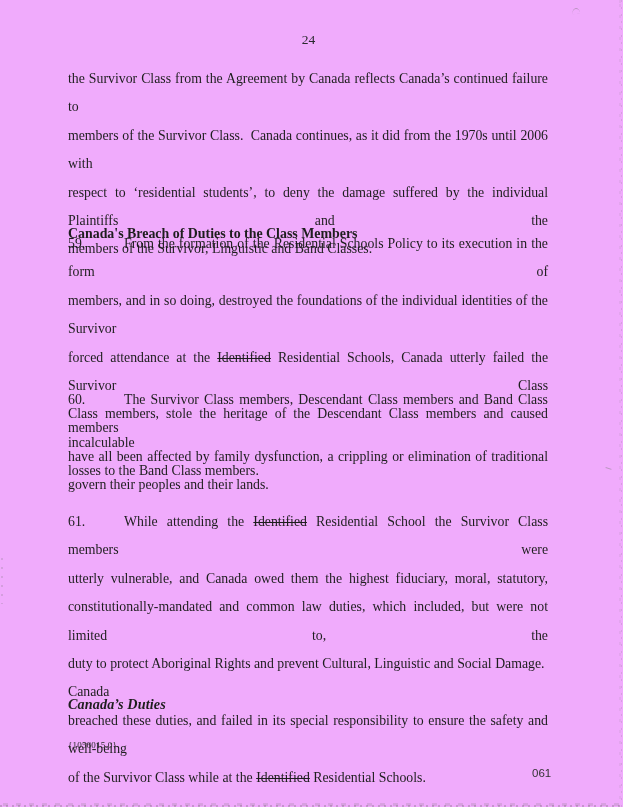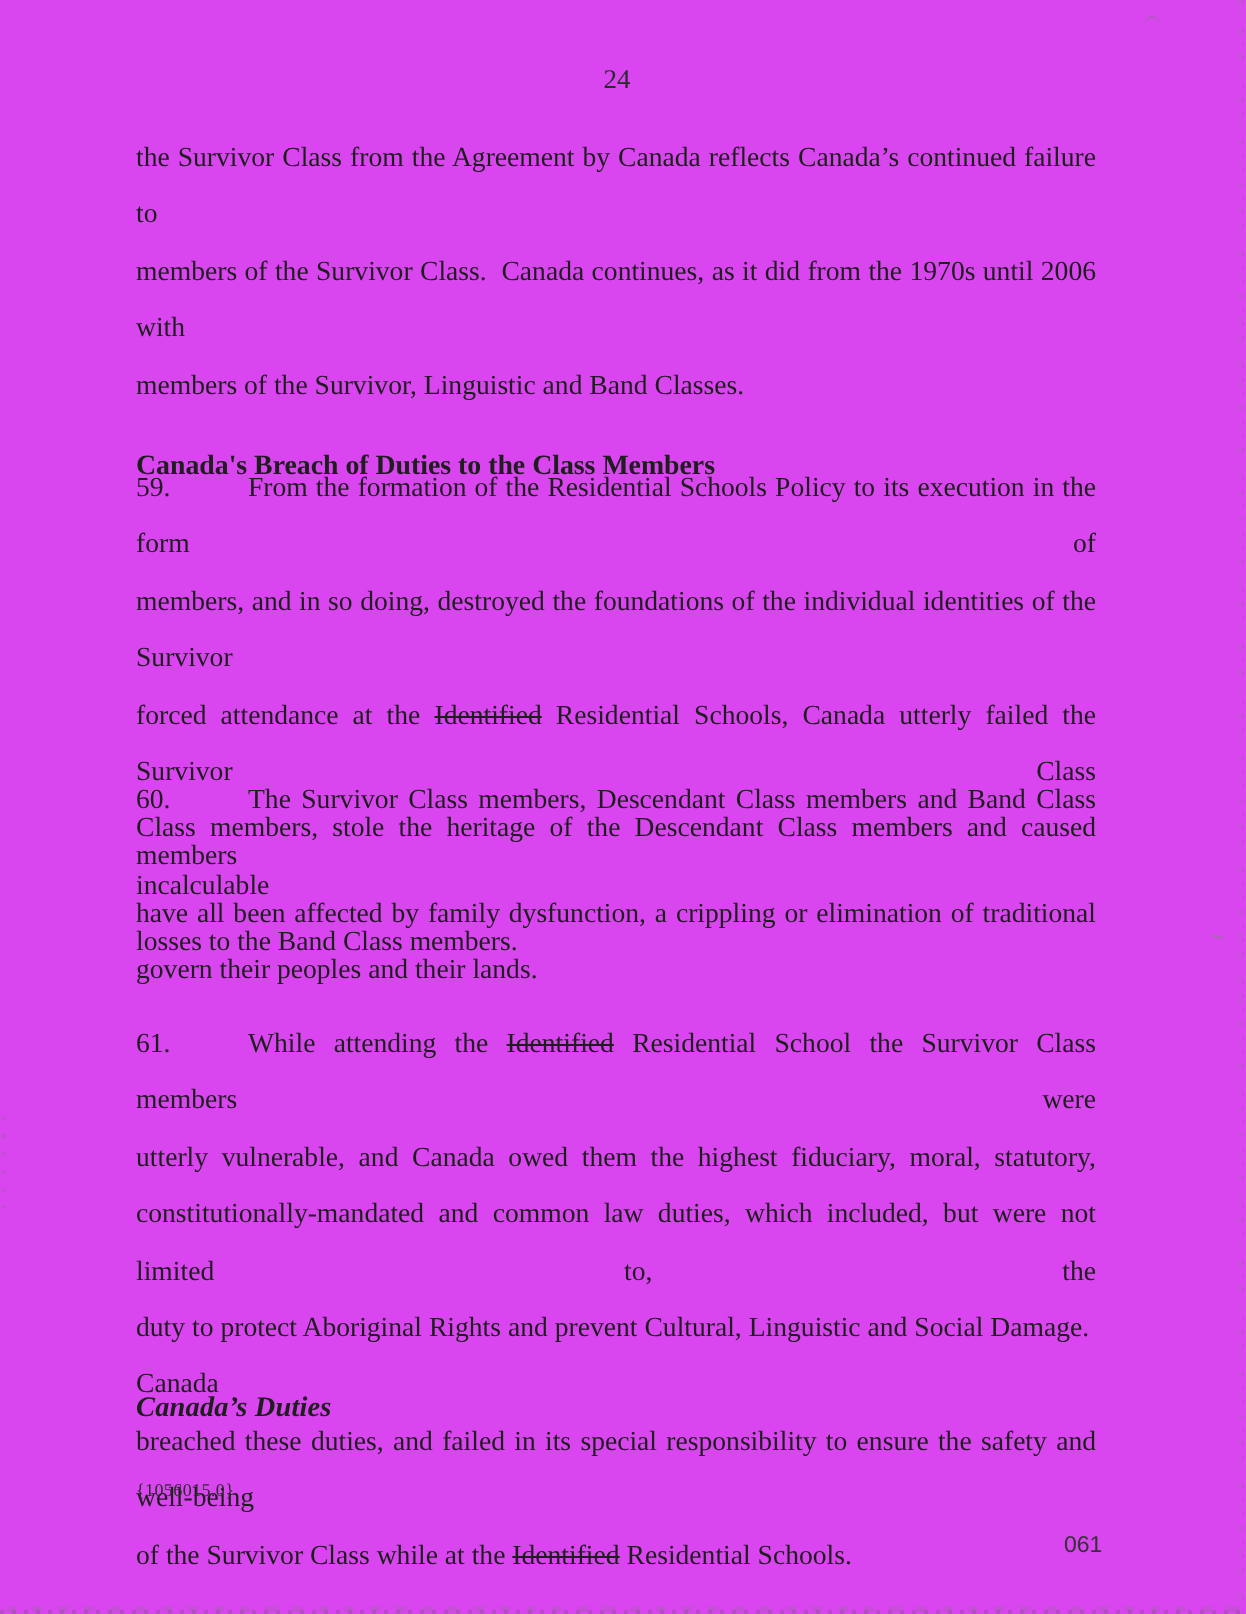--- a/index.html
+++ b/index.html
@@ -4,21 +4,21 @@
 <style>
   html, body {
     margin: 0;
     padding: 0;
     background: #e8e8e8;
   }
   .page {
     position: relative;
     width: 623px;
     height: 807px;
-    background: #d946ef;
+    background: #f0abfc;
     overflow: hidden;
     font-family: "Liberation Serif", "DejaVu Serif", serif;
     color: #1e1e1e;
   }
   .page-number {
     position: absolute;
     top: 31px;
     left: 0;
     width: 617px;
     text-align: center;
@@ -145,20 +145,21 @@
 </head>
 <body>
 
 <div class="page">
 
   <div class="page-number">24</div>
 
   <div class="block para" id="para-intro">
       <div class="line"><span>the Survivor Class from the Agreement by Canada reflects Canada’s continued failure to</span></div>
       <div class="line"><span>members of the Survivor Class.&nbsp; Canada continues, as it did from the 1970s until 2006 with</span></div>
+      <div class="line"><span>respect to ‘residential students’, to deny the damage suffered by the individual Plaintiffs and the</span></div>
       <div class="line last"><span>members of the Survivor, Linguistic and Band Classes.</span></div>
     </div>
 
   <div class="block heading" id="heading-breach">Canada's Breach of Duties to the Class Members</div>
 
   <div class="block para" id="para-59">
       <div class="line"><span class="para-num">59.</span><span>From the formation of the Residential Schools Policy to its execution in the form of</span></div>
       <div class="line"><span>members, and in so doing, destroyed the foundations of the individual identities of the Survivor</span></div>
       <div class="line"><span>forced attendance at the </span><span class="strike">Identified</span><span> Residential Schools, Canada utterly failed the Survivor Class</span></div>
       <div class="line"><span>Class members, stole the heritage of the Descendant Class members and caused incalculable</span></div>

